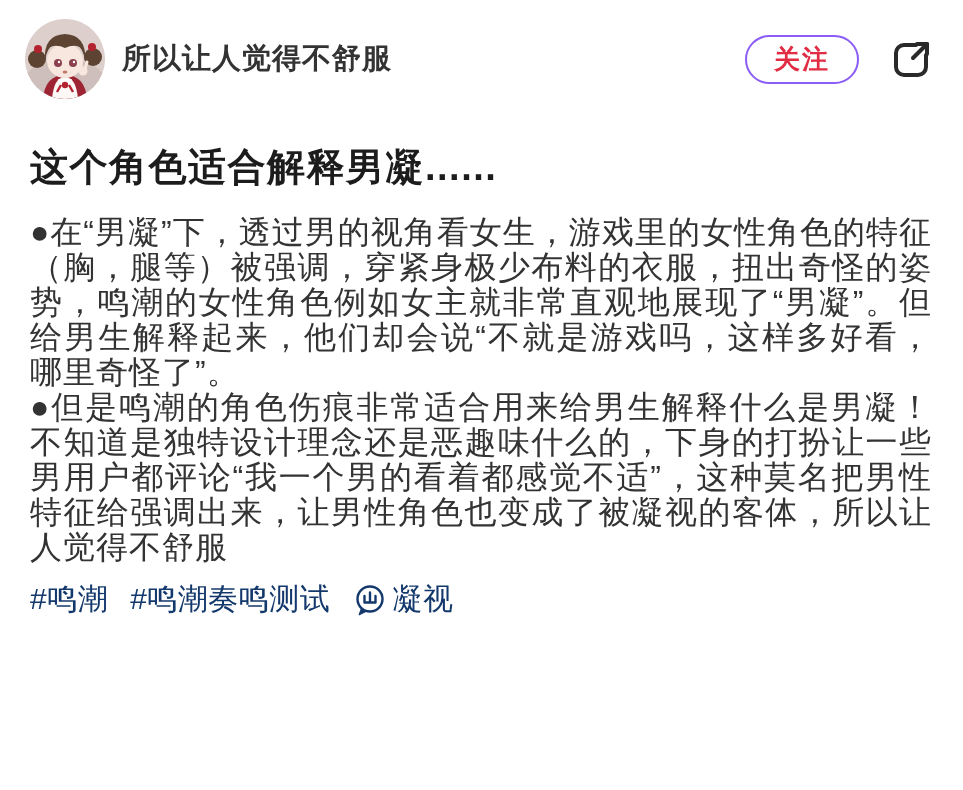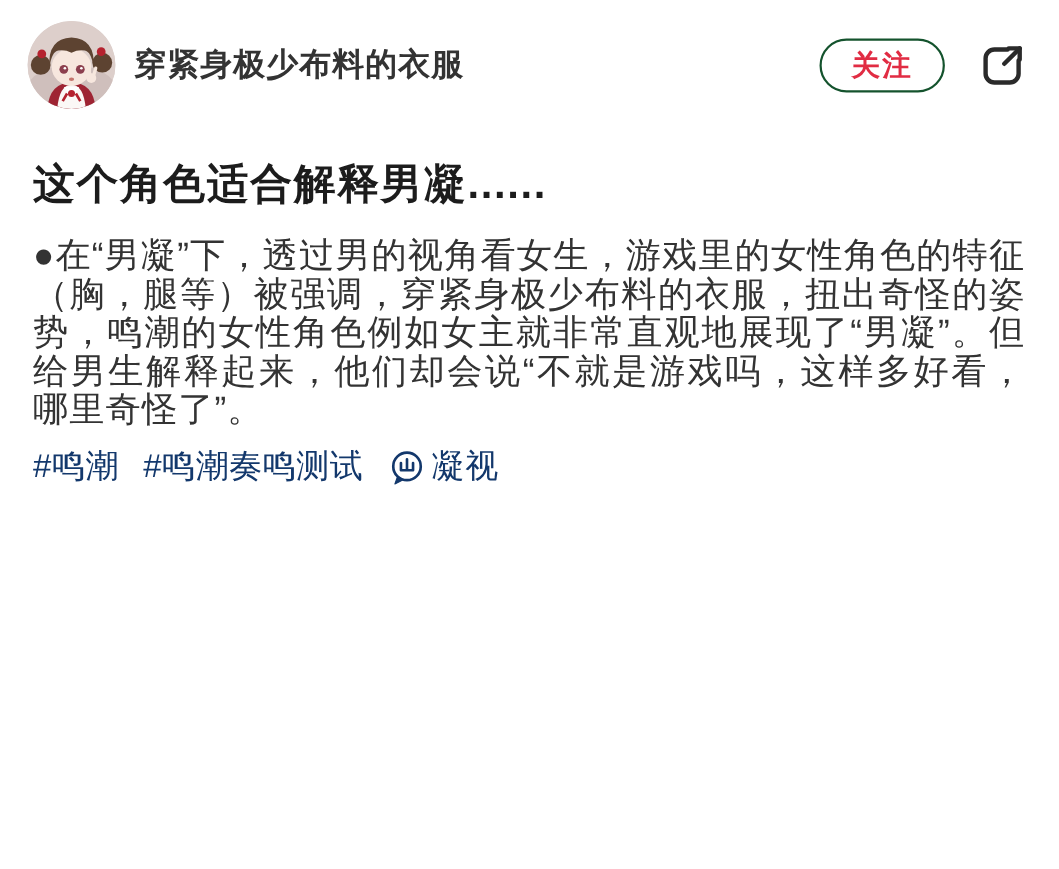--- a/index.html
+++ b/index.html
@@ -24,21 +24,21 @@
   .avatar svg { display:block; width:80px; height:80px; }
   .username {
     margin-left:17px;
     font-size:29px; font-weight:700; color:#333333;
     letter-spacing:1px;
     white-space:nowrap;
   }
   .follow-btn {
     margin-left:auto;
     width:114px; height:49px;
-    border:2px solid #14532d; border-radius:26px;
+    border:2px solid #8b5cf6; border-radius:26px;
     background:#ffffff; color:#e12c43;
     font-size:26px; font-weight:700; letter-spacing:2px;
     font-family:inherit;
     display:flex; align-items:center; justify-content:center;
     cursor:pointer;
   }
   .share-btn {
     margin-left:30px;
     width:46px; height:46px;
     background:none; border:none; padding:0;
@@ -99,38 +99,39 @@
         <circle cx="34" cy="43" r="1.2" fill="#ffffff"></circle>
         <circle cx="49" cy="43" r="1.2" fill="#ffffff"></circle>
 
         <ellipse cx="40" cy="53" rx="2.4" ry="1.6" fill="#c4766d"></ellipse>
 
         <path d="M57 50 L55 42 M60 50 L62 43" stroke="#f7e7de" stroke-width="3" stroke-linecap="round"></path>
         <circle cx="58" cy="52" r="4.5" fill="#f7e7de"></circle>
       </svg>
     </div>
 
-    <div class="username">穿紧身极少布料的衣服</div>
+    <div class="username">所以让人觉得不舒服</div>
 
     <button class="follow-btn">关注</button>
 
     <button class="share-btn">
       <svg width="46" height="46" viewBox="0 0 46 46">
         <path d="M27 9 H15 a8 8 0 0 0 -8 8 v14 a8 8 0 0 0 8 8 h14 a8 8 0 0 0 8 -8 V19" fill="none" stroke="#2a2a2a" stroke-width="4" stroke-linecap="round"></path>
         <path d="M24 22 L38 8" fill="none" stroke="#2a2a2a" stroke-width="4" stroke-linecap="round"></path>
         <path d="M28 8 H38 V18" fill="none" stroke="#2a2a2a" stroke-width="4" stroke-linecap="round" stroke-linejoin="round"></path>
       </svg>
     </button>
   </header>
 
   <main class="post-main">
     <h1 class="post-title">这个角色适合解释男凝......</h1>
 
     <div class="post-text">
       <p class="para">●在“男凝”下，透过男的视角看女生，游戏里的女性角色的特征（胸，腿等）被强调，穿紧身极少布料的衣服，扭出奇怪的姿势，鸣潮的女性角色例如女主就非常直观地展现了“男凝”。但给男生解释起来，他们却会说“不就是游戏吗，这样多好看，哪里奇怪了”。</p>
+      <p class="para">●但是鸣潮的角色伤痕非常适合用来给男生解释什么是男凝！不知道是独特设计理念还是恶趣味什么的，下身的打扮让一些男用户都评论“我一个男的看着都感觉不适”，这种莫名把男性特征给强调出来，让男性角色也变成了被凝视的客体，所以让人觉得不舒服</p>
     </div>
 
     <div class="tags-row">
       <a class="tag">#鸣潮</a>
       <a class="tag">#鸣潮奏鸣测试</a>
       <a class="topic-link">
         <span class="topic-icon">
           <svg width="36" height="36" viewBox="0 0 36 36">
             <circle cx="18" cy="17" r="12.5" fill="none" stroke="#13386c" stroke-width="2.4"></circle>
             <path d="M9.5 26 L7 33 L15 29" fill="#13386c" stroke="#13386c" stroke-width="1" stroke-linejoin="round"></path>

